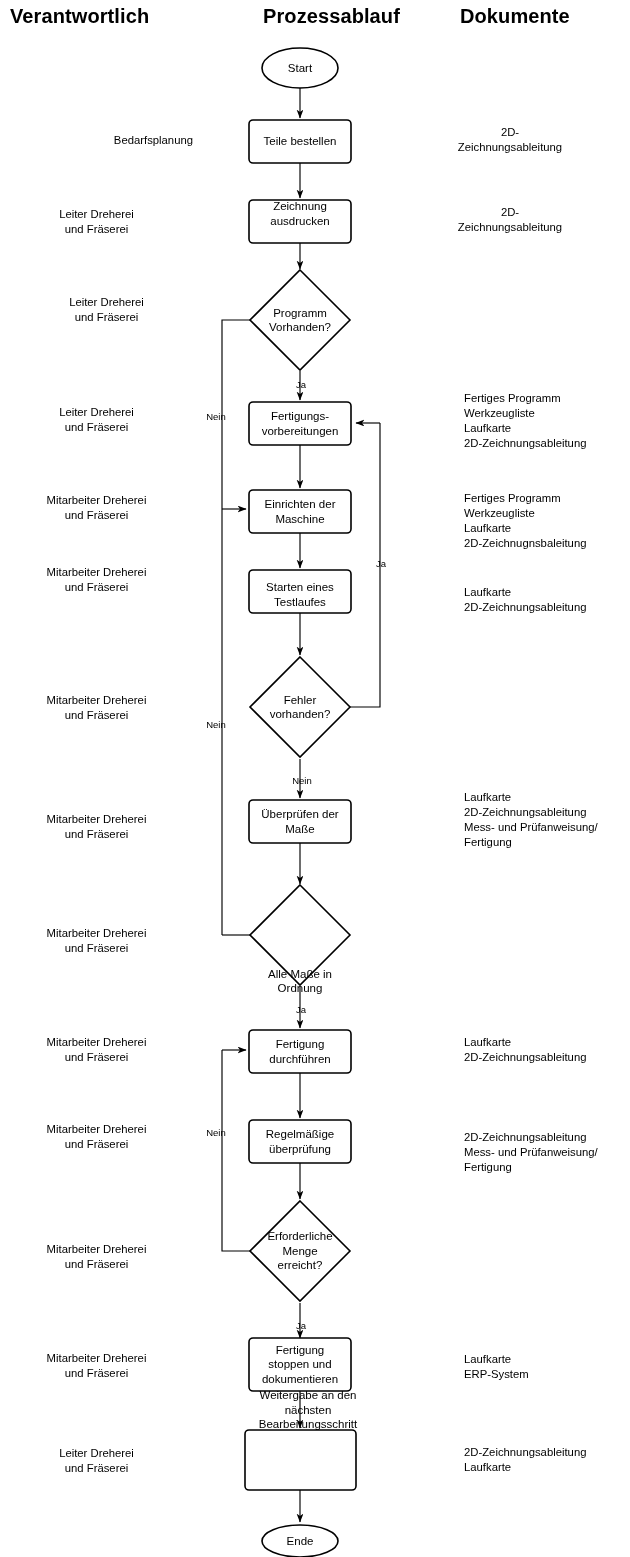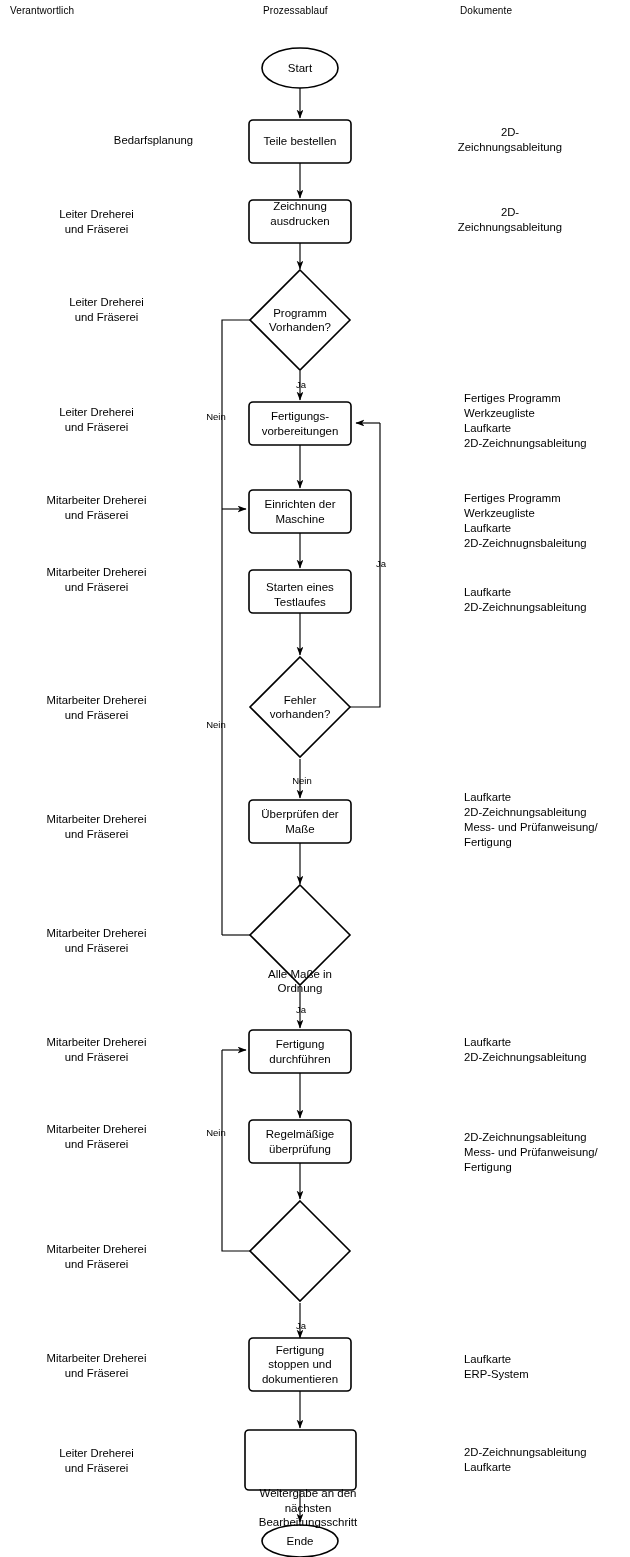--- a/index.html
+++ b/index.html
@@ -22,22 +22,22 @@
     height: 1557px;
   }
   svg.flow {
     position: absolute;
     left: 0; top: 0;
     width: 630px;
     height: 1557px;
   }
   .col-header {
     position: absolute;
-    font-weight: normal;
-    font-size: 10px;
+    font-weight: bold;
+    font-size: 20px;
     white-space: nowrap;
     letter-spacing: 0.1px;
   }
   .resp-cell {
     position: absolute;
     font-size: 11.3px;
     line-height: 15px;
     text-align: center;
     white-space: pre-line;
   }
@@ -165,24 +165,27 @@
   <div class="node-label" style="left:250px; top:683px; width:100px; height:48px;">Fehler
 vorhanden?</div>
   <div class="node-label" style="left:246px; top:800px; width:108px; height:43px;">Überprüfen der
 Maße</div>
   <div class="node-label" style="left:250px; top:957px; width:100px; height:48px;text-align:center;">Alle Maße in
 Ordnung</div>
   <div class="node-label" style="left:249px; top:1030px; width:102px; height:43px;">Fertigung
 durchführen</div>
   <div class="node-label" style="left:249px; top:1120px; width:102px; height:43px;">Regelmäßige
 überprüfung</div>
+  <div class="node-label" style="left:249px; top:1220px; width:102px; height:62px;">Erforderliche
+Menge
+erreicht?</div>
   <div class="node-label" style="left:249px; top:1338px; width:102px; height:53px;">Fertigung
 stoppen und
 dokumentieren</div>
-  <div class="node-label" style="left:245px; top:1478px; width:126px; height:60px;border-radius:14px;">Weitergabe an den
+  <div class="node-label" style="left:245px; top:1380px; width:126px; height:60px;border-radius:14px;">Weitergabe an den
 nächsten
 Bearbeitungsschritt</div>
   <div class="node-label" style="left:262px; top:1525px; width:76px; height:32px;">Ende</div>
 
   <div class="edge-label" style="left:286px; top:379px; width:30px;">Ja</div>
   <div class="edge-label" style="left:199px; top:411px; width:34px;">Nein</div>
   <div class="edge-label" style="left:366px; top:558px; width:30px;">Ja</div>
   <div class="edge-label" style="left:286px; top:775px; width:32px;">Nein</div>
   <div class="edge-label" style="left:199px; top:719px; width:34px;">Nein</div>
   <div class="edge-label" style="left:286px; top:1004px; width:30px;">Ja</div>

